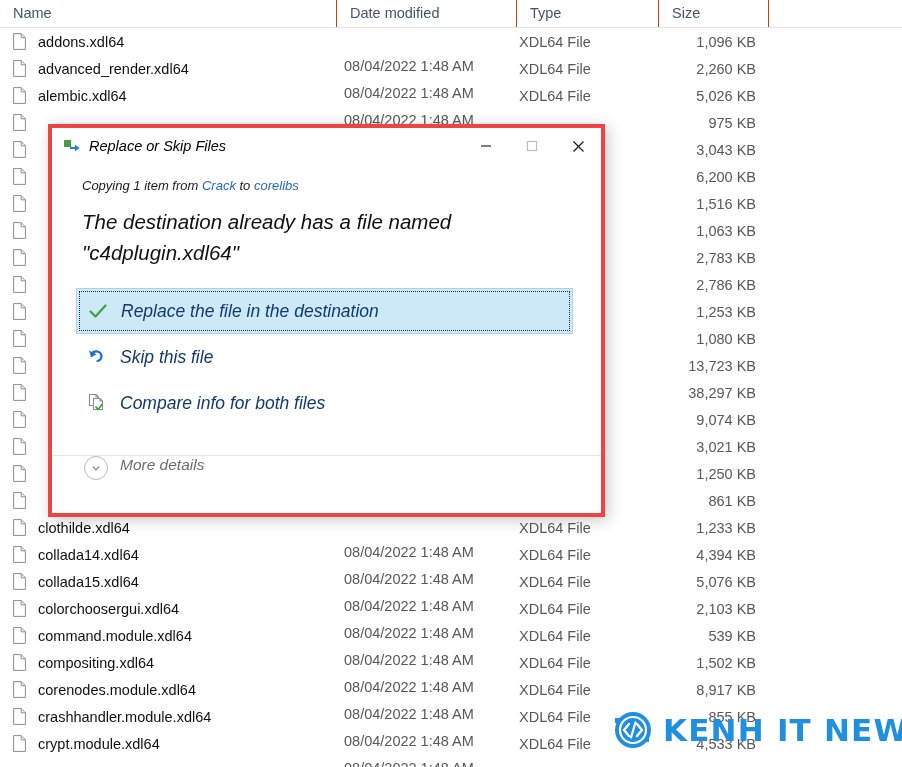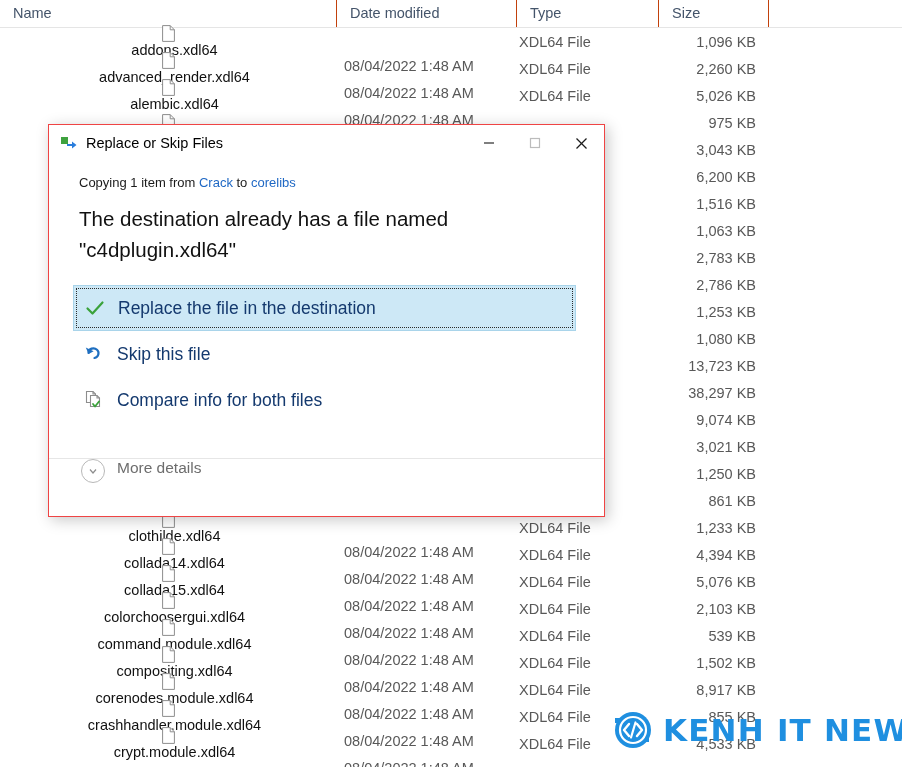--- a/index.html
+++ b/index.html
@@ -53,21 +53,20 @@
     font-size: 14.5px;
     color: #111111;
   }
   .cell { box-sizing: border-box; }
   .cell.c-name {
     width: 336px;
     display: flex;
     align-items: center;
     padding-left: 13px;
     white-space: nowrap;
-    flex-direction: column;
   }
   .cell.c-date {
     width: 180px;
     padding-left: 8px;
     color: #585858;
     margin-top: 48px;
   }
   .cell.c-type {
     width: 142px;
     padding-left: 3px;
@@ -91,25 +90,26 @@
   .file-icon svg { display: block; }
 
   
   #dialog {
     position: absolute;
     left: 48px;
     top: 124px;
     width: 557px;
     height: 393px;
     background: #ffffff;
-    border: 1px solid #ef4444;
+    border: 4px solid #ef4444;
     box-shadow: 3px 3px 14px rgba(0,0,0,0.22);
     box-sizing: border-box;
     display: flex;
     flex-direction: column;
+    font-style: italic;
   }
 
   .titlebar {
     height: 36px;
     display: flex;
     align-items: center;
     flex: 0 0 36px;
   }
   .title-icon {
     width: 16px;

